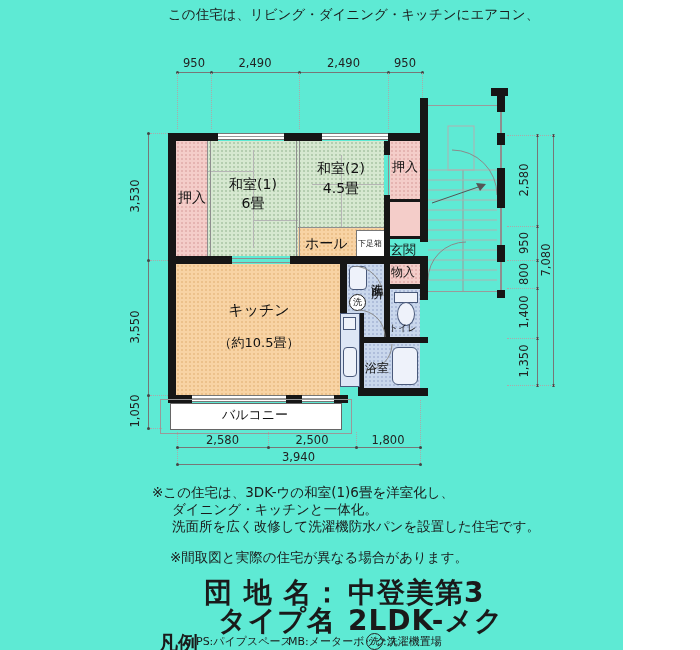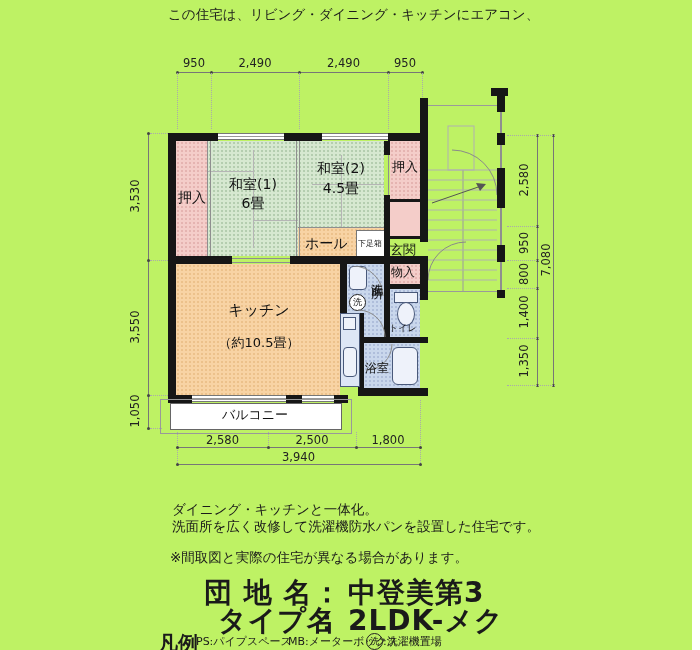--- a/index.html
+++ b/index.html
@@ -1,16 +1,16 @@
 <!DOCTYPE html>
 <html><head>
 <meta charset="utf-8">
 <style>
   html,body{margin:0;padding:0;background:#fff}
-  .page{position:relative;width:692px;height:650px;background:#bef264;overflow:hidden;
+  .page{position:relative;width:623px;height:650px;background:#5eead4;overflow:hidden;
         font-family:"DejaVu Sans","Liberation Sans",sans-serif;color:#1a1a1a}
   .wall{position:absolute;background:#161616}
   .tline{position:absolute;background:#8f8f8f}
   .tline2{position:absolute;background:#b5b5b5}
   .room{position:absolute;background-size:4px 4px}
   .green{background-color:#d6e8d0;background-image:radial-gradient(circle,rgba(60,110,60,.22) .8px,transparent .9px)}
   .pink{background-color:#f4cdc9;background-image:radial-gradient(circle,rgba(170,80,80,.20) .8px,transparent .9px)}
   .orange{background-color:#f8d3a4;background-image:radial-gradient(circle,rgba(190,120,40,.20) .8px,transparent .9px)}
   .blue{background-color:#c9d7ec;background-image:radial-gradient(circle,rgba(70,90,150,.20) .8px,transparent .9px)}
   .label{position:absolute;font-size:13px;line-height:1.15;white-space:nowrap;color:#111}
@@ -222,20 +222,21 @@
   <div class="dline" style="left:177px;top:447px;width:243px;height:1px"></div>
   <div class="dot" style="left:177px;top:447px"></div>
   <div class="dot" style="left:268px;top:447px"></div>
   <div class="dot" style="left:356px;top:447px"></div>
   <div class="dot" style="left:420px;top:447px"></div>
   <div class="dimh" style="left:177px;top:450px;width:243px">3,940</div>
   <div class="dline" style="left:177px;top:464px;width:243px;height:1px"></div>
   <div class="dot" style="left:177px;top:464px"></div>
   <div class="dot" style="left:420px;top:464px"></div>
 
+  <div class="note" style="left:152px;top:484px">※この住宅は、3DK-ウの和室(1)6畳を洋室化し、</div>
   <div class="note" style="left:172px;top:501px">ダイニング・キッチンと一体化。</div>
   <div class="note" style="left:172px;top:518px">洗面所を広く改修して洗濯機防水パンを設置した住宅です。</div>
   <div class="note" style="left:170px;top:549px">※間取図と実際の住宅が異なる場合があります。</div>
 
   <div class="big" style="left:204px;top:574px">団 地 名</div>
   <div class="big" style="left:313px;top:574px">：</div>
   <div class="big" style="left:348px;top:574px">中登美第3</div>
   <div class="big" style="left:218px;top:602px">タイプ名</div>
   <div class="big" style="left:313px;top:602px">：</div>
   <div class="big" style="left:348px;top:602px">2LDK-メク</div>

